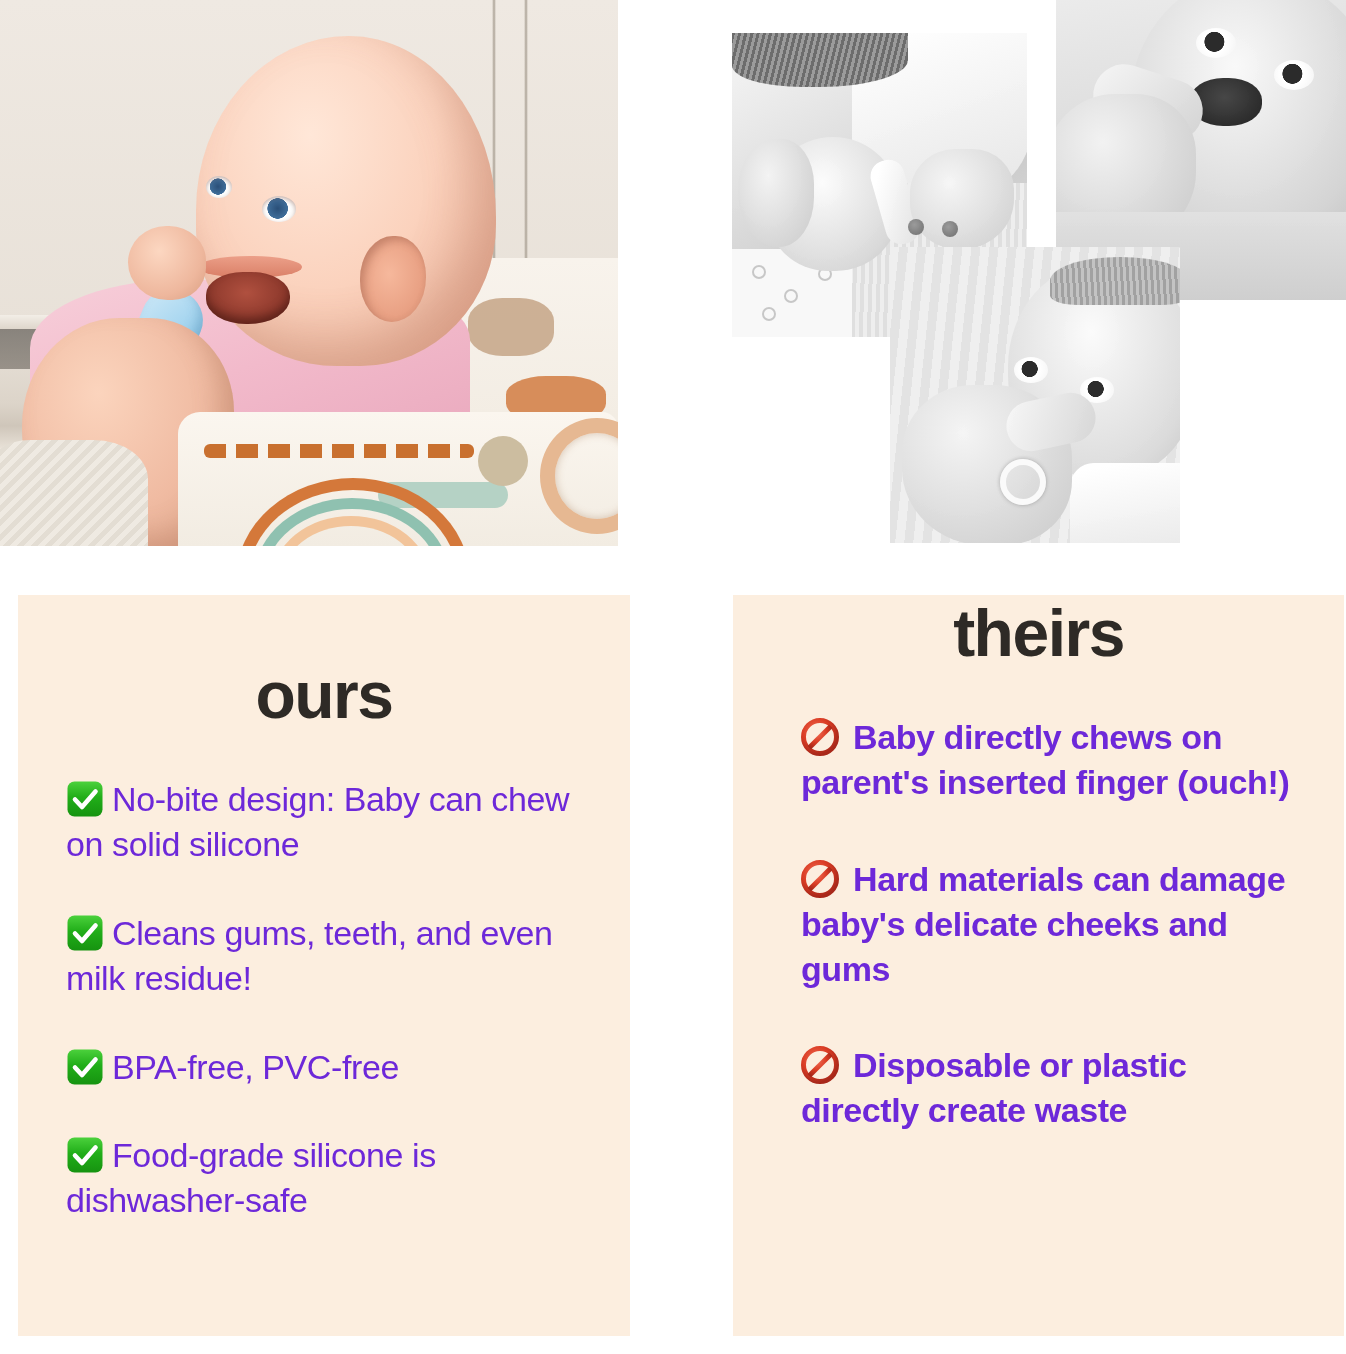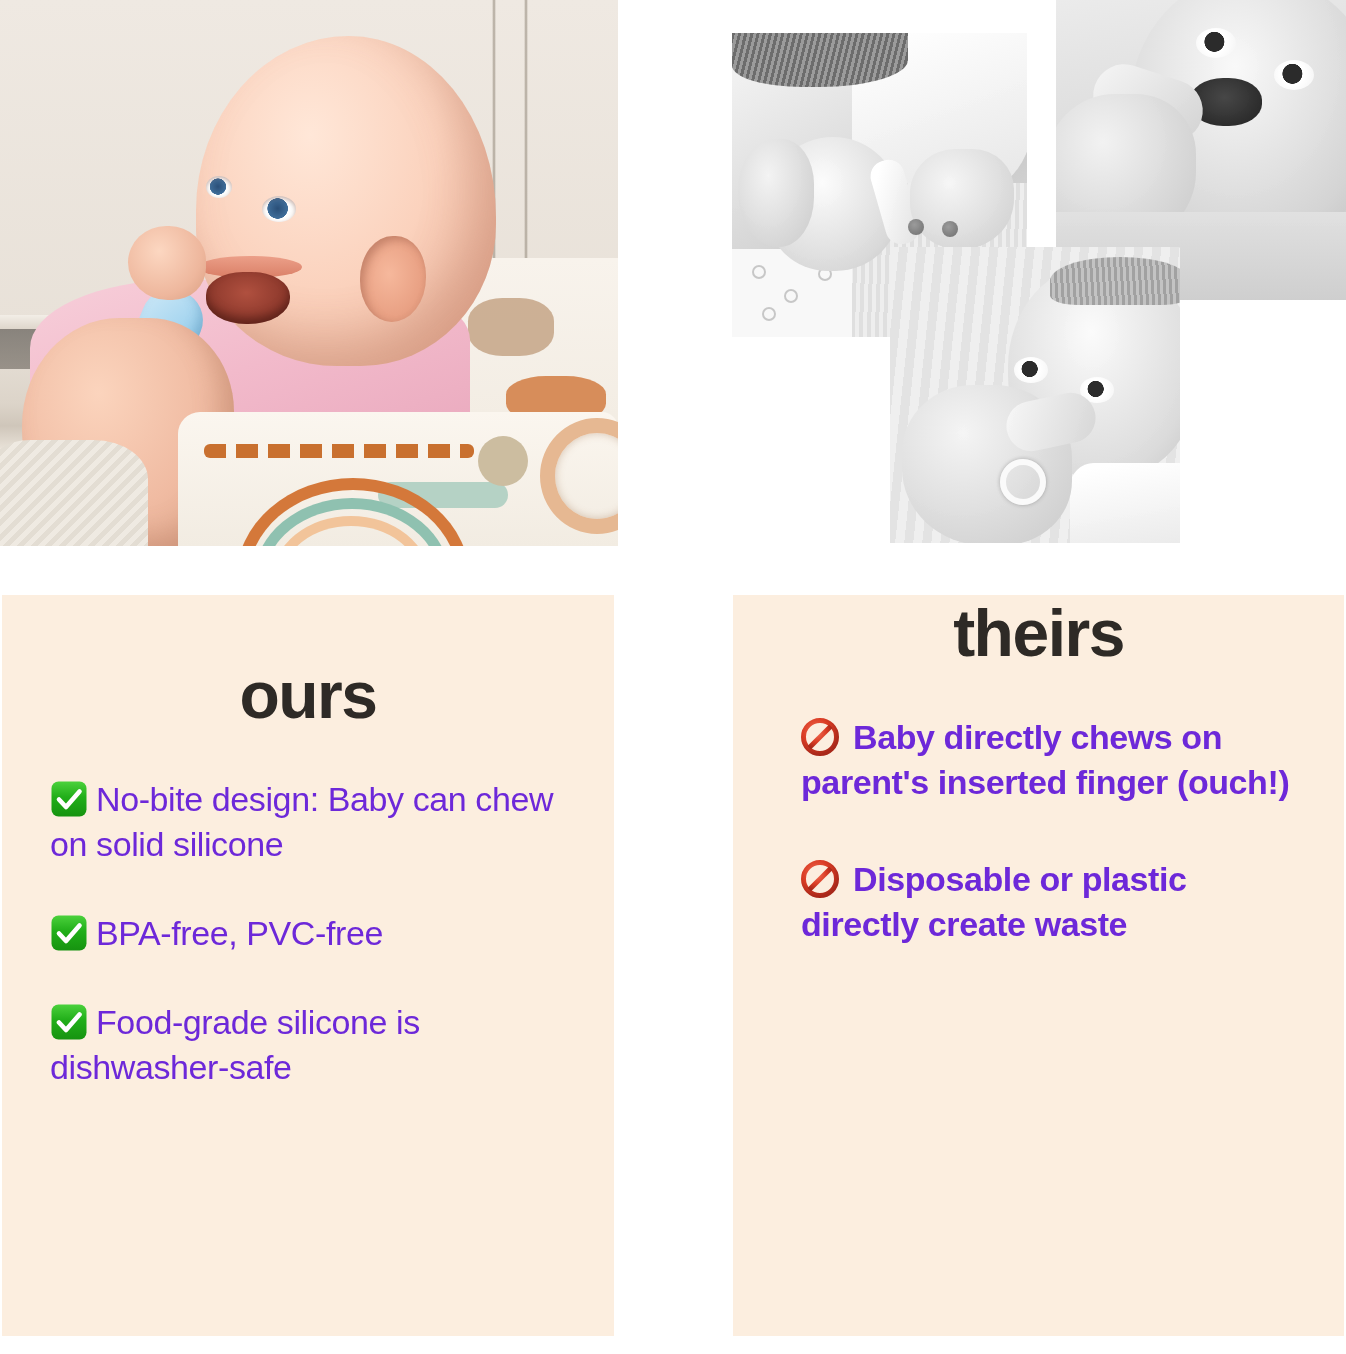--- a/index.html
+++ b/index.html
@@ -265,21 +265,21 @@
     left: 0; top: 595px;
     width: 1346px; height: 750px;
   }
   .panel {
     position: absolute;
     top: 0;
     height: 750px;
     background: #fceedf;
     box-sizing: border-box;
   }
-  .panel.ours   { left: 2px;   width: 612px; }
+  .panel.ours   { left: 18px;   width: 612px; }
   .panel.theirs { left: 733px; width: 611px; }
 
   .panel-heading {
     margin: 0;
     padding: 0;
     text-align: center;
     font-size: 66px;
     font-weight: 700;
     letter-spacing: -1.5px;
     color: #2e2a26;
@@ -426,20 +426,28 @@
                 <stop offset="45%" stop-color="#21AE19"></stop>
                 <stop offset="100%" stop-color="#169310"></stop>
               </linearGradient>
             </defs>
             <rect x="1.5" y="1.5" width="35" height="35" rx="7" fill="url(#gchk)"></rect>
             <path d="M9 19.5 L16 27 L29.5 11.5" fill="none" stroke="#ffffff" stroke-width="4.6" stroke-linecap="round" stroke-linejoin="round"></path>
           </svg>
         </span><span>No-bite design: Baby can chew on solid silicone</span>
       </li>
 
+      <li class="feature-item">
+        <span class="bullet-icon">
+          <svg class="icon-svg" viewBox="0 0 38 38">
+            <rect x="1.5" y="1.5" width="35" height="35" rx="7" fill="url(#gchk)"></rect>
+            <path d="M9 19.5 L16 27 L29.5 11.5" fill="none" stroke="#ffffff" stroke-width="4.6" stroke-linecap="round" stroke-linejoin="round"></path>
+          </svg>
+        </span><span>Cleans gums, teeth, and even milk residue!</span>
+      </li>
 
       <li class="feature-item">
         <span class="bullet-icon">
           <svg class="icon-svg" viewBox="0 0 38 38">
             <rect x="1.5" y="1.5" width="35" height="35" rx="7" fill="url(#gchk)"></rect>
             <path d="M9 19.5 L16 27 L29.5 11.5" fill="none" stroke="#ffffff" stroke-width="4.6" stroke-linecap="round" stroke-linejoin="round"></path>
           </svg>
         </span><span>BPA-free, PVC-free</span>
       </li>
 
@@ -468,27 +476,35 @@
                 <stop offset="58%" stop-color="#DA3C24"></stop>
                 <stop offset="100%" stop-color="#A8281A"></stop>
               </radialGradient>
             </defs>
             <circle cx="19" cy="19" r="16.5" fill="none" stroke="url(#gpro)" stroke-width="5"></circle>
             <line x1="8.2" y1="29.8" x2="29.8" y2="8.2" stroke="url(#gpro)" stroke-width="5" stroke-linecap="butt"></line>
           </svg>
         </span><span>Baby directly chews on parent's inserted finger (ouch!)</span>
       </li>
 
-
       <li class="feature-item">
         <span class="bullet-icon">
           <svg class="icon-svg" viewBox="0 0 38 38">
             <circle cx="19" cy="19" r="16.5" fill="none" stroke="url(#gpro)" stroke-width="5"></circle>
             <line x1="8.2" y1="29.8" x2="29.8" y2="8.2" stroke="url(#gpro)" stroke-width="5"></line>
           </svg>
+        </span><span>Hard materials can damage baby's delicate cheeks and gums</span>
+      </li>
+
+      <li class="feature-item">
+        <span class="bullet-icon">
+          <svg class="icon-svg" viewBox="0 0 38 38">
+            <circle cx="19" cy="19" r="16.5" fill="none" stroke="url(#gpro)" stroke-width="5"></circle>
+            <line x1="8.2" y1="29.8" x2="29.8" y2="8.2" stroke="url(#gpro)" stroke-width="5"></line>
+          </svg>
         </span><span>Disposable or plastic directly create waste</span>
       </li>
 
     </ul>
   </div>
 
   <div class="bottom-strip"></div>
 </div>
 
 </body></html>

